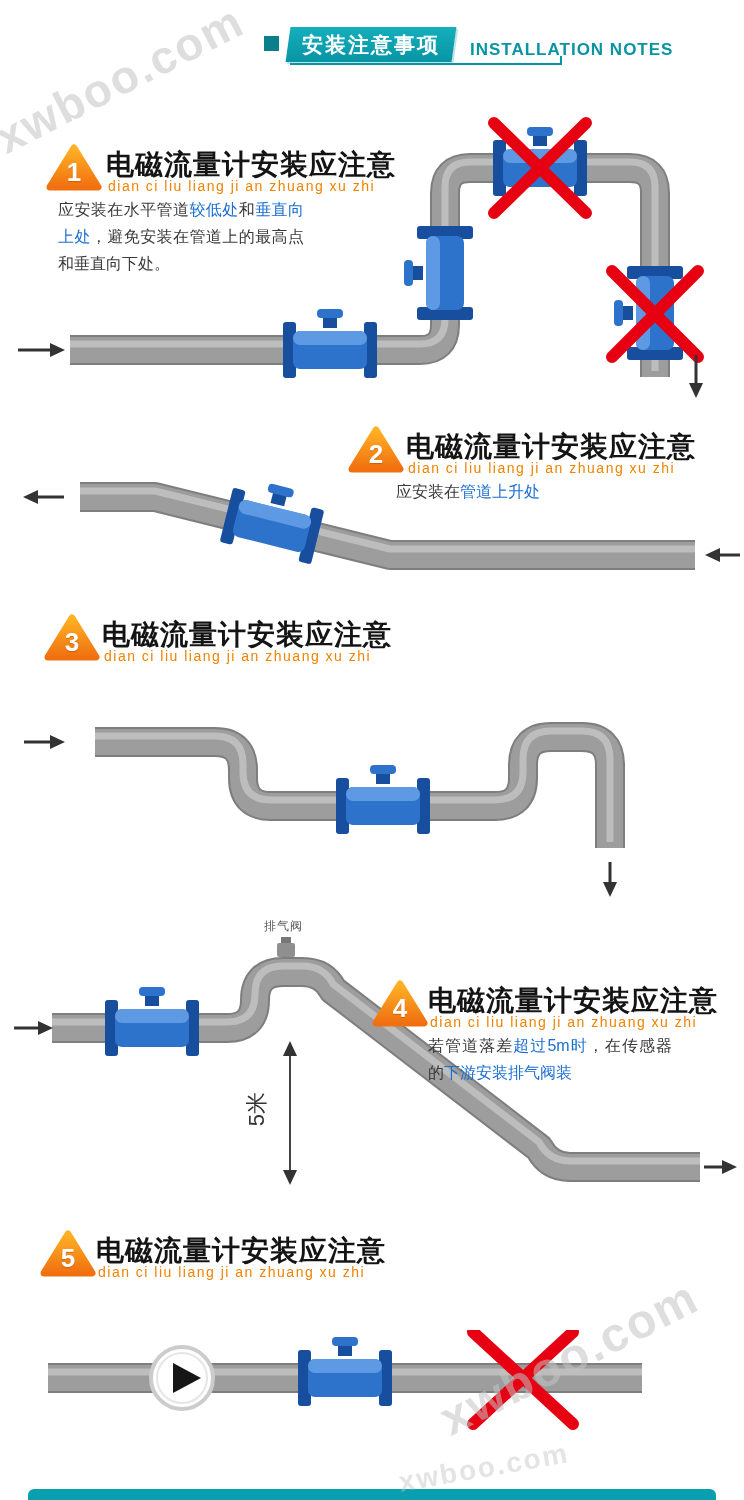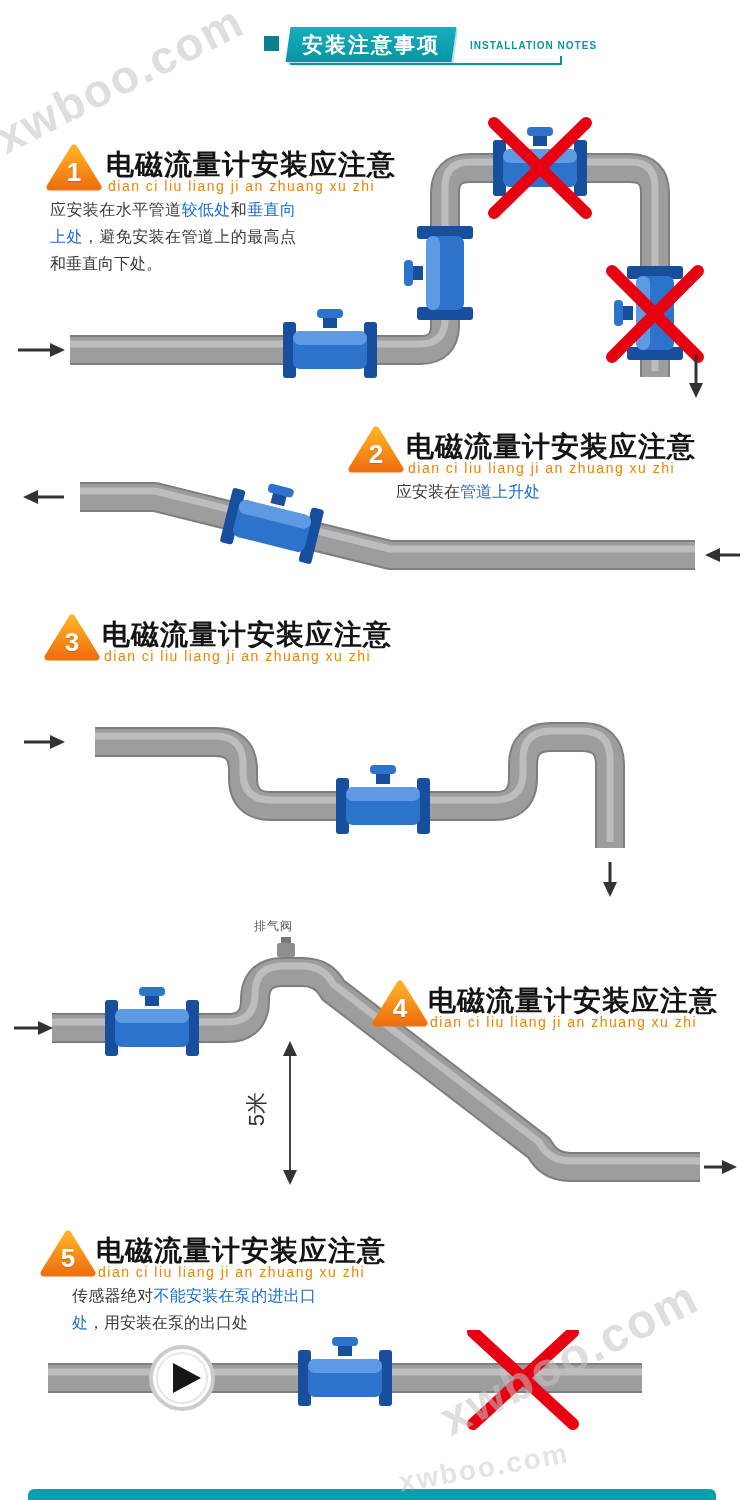--- a/index.html
+++ b/index.html
@@ -13,21 +13,21 @@
   .wm1{left:-16px;top:52px;font-size:46px;transform:rotate(-27deg)}
   .wm2{left:428px;top:1330px;font-size:48px;transform:rotate(-27deg)}
   .wm3{left:398px;top:1452px;font-size:28px;transform:rotate(-10deg);color:rgba(195,195,195,.45)}
 
   
   .hdr-sq{position:absolute;left:264px;top:36px;width:15px;height:15px;background:#0b7f8c}
   .hdr-banner{position:absolute;left:288px;top:27px;height:35px;padding:0 14px;
               background:linear-gradient(180deg,#14afbd,#0894a3);transform:skewX(-8deg);
               display:flex;align-items:center;box-shadow:2px 2px 0 rgba(0,140,155,.25)}
   .hdr-banner span{display:block;transform:skewX(8deg);color:#fff;font-size:21px;font-weight:700;letter-spacing:2px;white-space:nowrap}
-  .hdr-sub{position:absolute;left:470px;top:40px;color:#0894a3;font-size:10px;font-weight:700;letter-spacing:1px;white-space:nowrap}
+  .hdr-sub{position:absolute;left:470px;top:40px;color:#0894a3;font-size:17px;font-weight:700;letter-spacing:1px;white-space:nowrap}
   .hdr-line{position:absolute;left:290px;top:56px;width:272px;height:9px;
             border-bottom:2px solid #0894a3;border-right:2px solid #0894a3}
 
   
   .tri{position:absolute;width:56px;height:50px}
   .tri .num{position:absolute;left:0;top:15px;width:100%;text-align:center;color:#fff;
             font-size:26px;font-weight:700;text-shadow:0 1px 1px rgba(140,60,0,.4)}
 
   .hd{position:absolute;font-size:28px;font-weight:800;color:#141414;letter-spacing:1px;white-space:nowrap}
   .py{position:absolute;font-size:14px;color:#f08300;letter-spacing:1.5px;white-space:nowrap}
@@ -212,21 +212,21 @@
         <stop offset="0" stop-color="#ffb225"></stop>
             <stop offset="1" stop-color="#f07010"></stop>
       </linearGradient>
         </defs>
       <path d="M28 6 L52 45 L4 45 Z" fill="url(#tg1)" stroke="url(#tg1)" stroke-width="7" stroke-linejoin="round"></path>
     </svg>
     <span class="num">1</span>
   </div>
   <h2 class="hd" style="left:106px;top:146px">电磁流量计安装应注意</h2>
   <div class="py" style="left:108px;top:178px">dian ci liu liang ji an zhuang xu zhi</div>
-  <p class="desc" style="left:50px;top:196px;width:246px"><span>应安装在水平管道</span><span class="hl">较低处</span><span>和</span><span class="hl">垂直向上处</span><span>，避免安装在管道上的最高点和垂直向下处。</span></p>
+  <p class="desc" style="left:58px;top:196px;width:246px"><span>应安装在水平管道</span><span class="hl">较低处</span><span>和</span><span class="hl">垂直向上处</span><span>，避免安装在管道上的最高点和垂直向下处。</span></p>
 
   <div class="tri" style="left:348px;top:424px">
     <svg width="56" height="50" viewBox="0 0 56 50">
       <defs>
           <linearGradient id="tg2" x1="0" y1="0" x2="0" y2="1">
         <stop offset="0" stop-color="#ffb225"></stop>
             <stop offset="1" stop-color="#f07010"></stop>
       </linearGradient>
         </defs>
       <path d="M28 6 L52 45 L4 45 Z" fill="url(#tg2)" stroke="url(#tg2)" stroke-width="7" stroke-linejoin="round"></path>
@@ -245,52 +245,52 @@
             <stop offset="1" stop-color="#f07010"></stop>
       </linearGradient>
         </defs>
       <path d="M28 6 L52 45 L4 45 Z" fill="url(#tg3)" stroke="url(#tg3)" stroke-width="7" stroke-linejoin="round"></path>
     </svg>
     <span class="num">3</span>
   </div>
   <h2 class="hd" style="left:102px;top:616px">电磁流量计安装应注意</h2>
   <div class="py" style="left:104px;top:648px">dian ci liu liang ji an zhuang xu zhi</div>
 
-  <div class="lbl" style="left:254px;top:918px">排气阀</div>
+  <div class="lbl" style="left:264px;top:918px">排气阀</div>
   <div class="height-lbl" style="left:240px;top:1094px">5米</div>
   <div class="tri" style="left:372px;top:978px">
     <svg width="56" height="50" viewBox="0 0 56 50">
       <defs>
           <linearGradient id="tg4" x1="0" y1="0" x2="0" y2="1">
         <stop offset="0" stop-color="#ffb225"></stop>
             <stop offset="1" stop-color="#f07010"></stop>
       </linearGradient>
         </defs>
       <path d="M28 6 L52 45 L4 45 Z" fill="url(#tg4)" stroke="url(#tg4)" stroke-width="7" stroke-linejoin="round"></path>
     </svg>
     <span class="num">4</span>
   </div>
   <h2 class="hd" style="left:428px;top:982px">电磁流量计安装应注意</h2>
   <div class="py" style="left:430px;top:1014px">dian ci liu liang ji an zhuang xu zhi</div>
+  <p class="desc" style="left:428px;top:1032px;width:244px"><span>若管道落差</span><span class="hl">超过5m时</span><span>，在传感器的</span><span class="hl">下游安装排气阀装</span></p>
 
   <div class="tri" style="left:40px;top:1228px">
     <svg width="56" height="50" viewBox="0 0 56 50">
       <defs>
           <linearGradient id="tg5" x1="0" y1="0" x2="0" y2="1">
         <stop offset="0" stop-color="#ffb225"></stop>
             <stop offset="1" stop-color="#f07010"></stop>
       </linearGradient>
         </defs>
       <path d="M28 6 L52 45 L4 45 Z" fill="url(#tg5)" stroke="url(#tg5)" stroke-width="7" stroke-linejoin="round"></path>
     </svg>
     <span class="num">5</span>
   </div>
   <h2 class="hd" style="left:96px;top:1232px">电磁流量计安装应注意</h2>
   <div class="py" style="left:98px;top:1264px">dian ci liu liang ji an zhuang xu zhi</div>
-  <p class="desc" style="left:72px;top:1282px;width:244px"><span>传感器绝对</span><span class="hl">不能安装在泵的进出口处</span><span>，用安装在泵的出口处</span></p>
 
   <div class="bottom-bar"></div>
 
   <div class="watermark wm1">xwboo.com</div>
   <div class="watermark wm2">xwboo.com</div>
   <div class="watermark wm3">xwboo.com</div>
 
 </div>
 
 </body></html>

